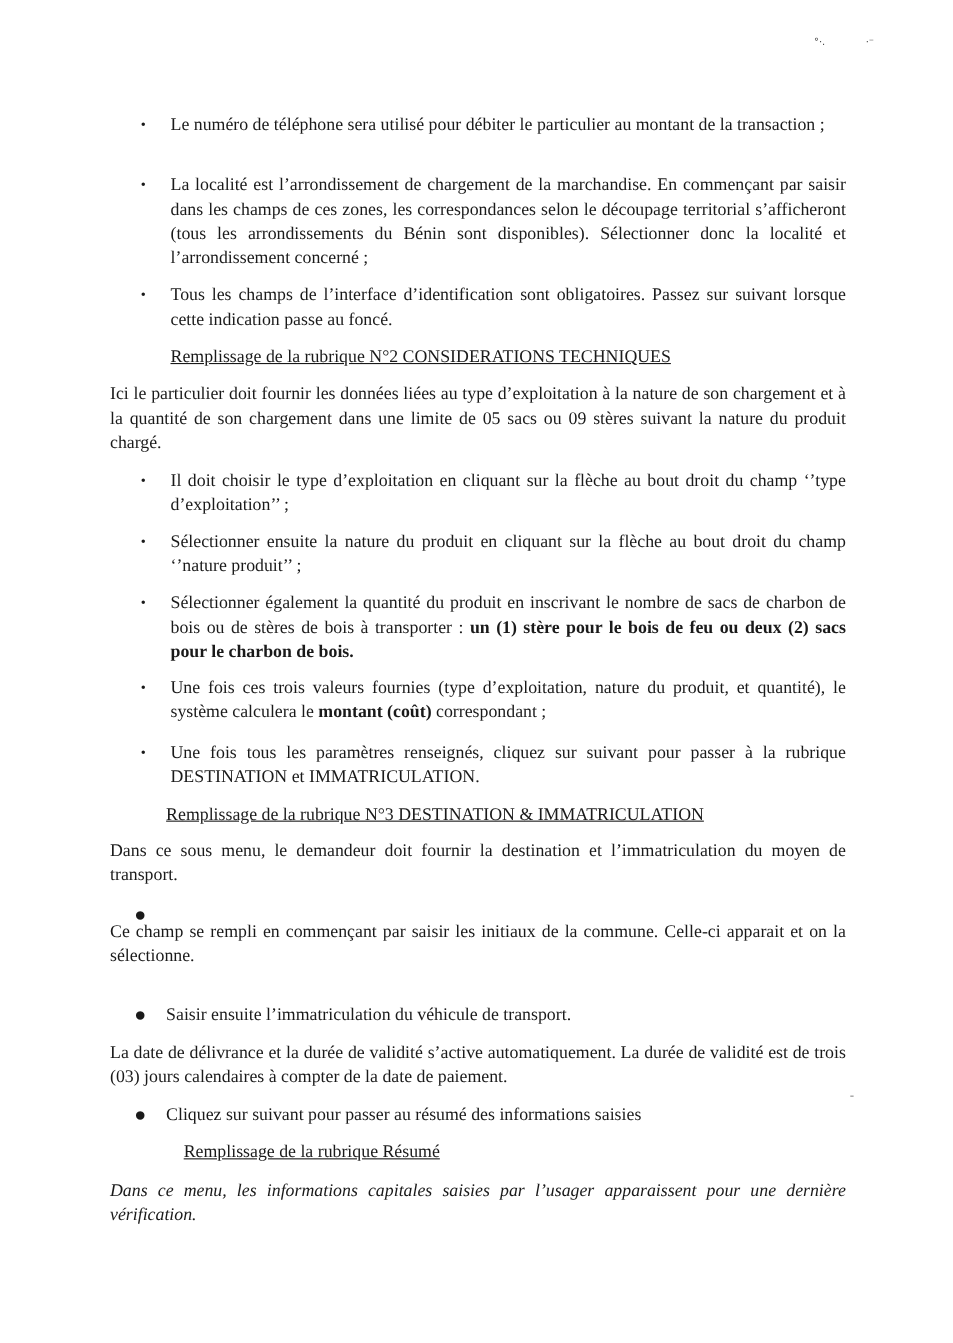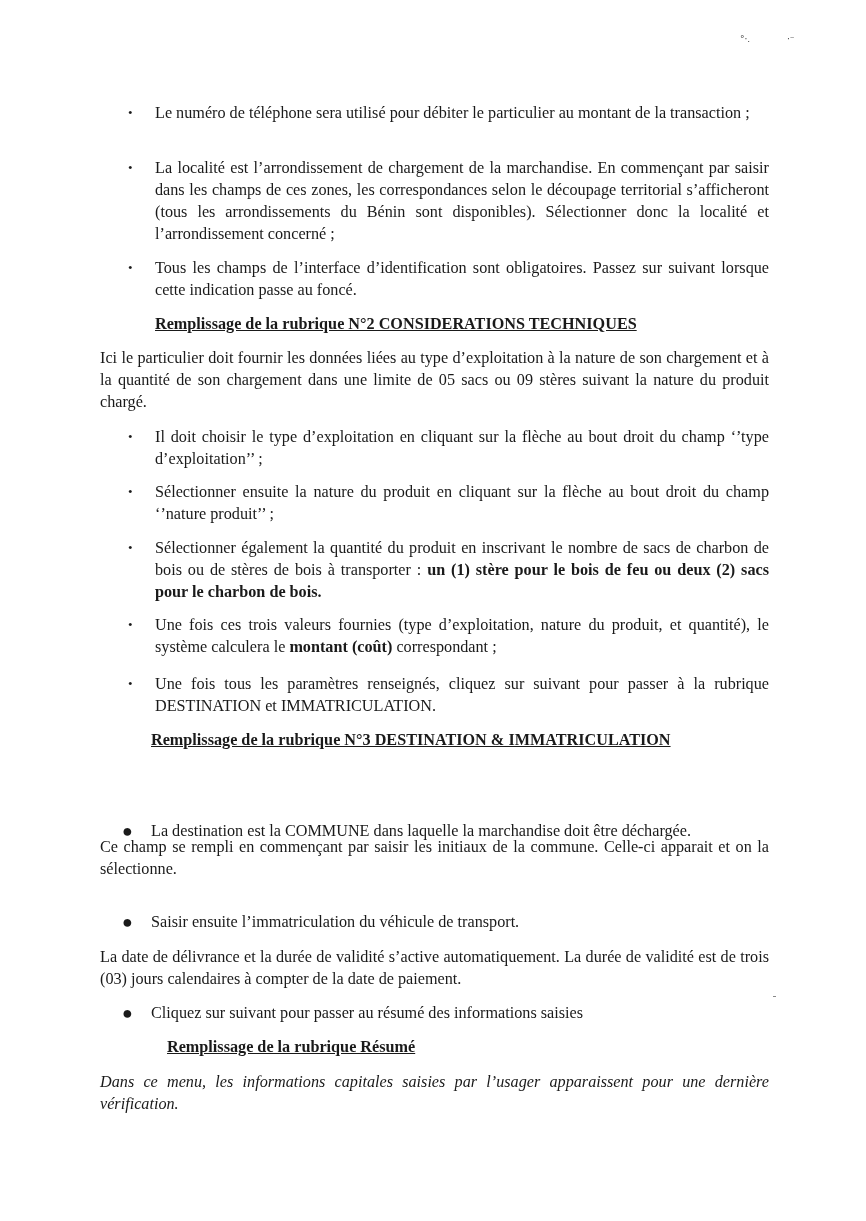--- a/index.html
+++ b/index.html
@@ -9,21 +9,21 @@
     color: #1a1a1a; font-size: 16.2px; line-height: 22px;
   }
   .page { position: absolute; left: 0; top: 0; width: 866px; height: 1221px; }
   .scan-mark { position: absolute; top: 28px; font-size: 9px; color: #444; font-family: "DejaVu Sans", sans-serif; }
   .mark-a { left: 740px; }
   .mark-b { left: 787px; }
   .bullet-item { position: absolute; left: 155px; width: 614px; text-align: justify; }
   .bullet-dot { position: absolute; left: -27px; top: 0; font-size: 13px; }
   .bullet-dot.round { font-size: 18px; left: -29px; }
   .para { position: absolute; left: 100px; width: 669px; text-align: justify; }
-  .heading { position: absolute; font-weight: bold; text-decoration: underline; white-space: nowrap; }
+  .heading { position: absolute; font-weight: normal; text-decoration: underline; white-space: nowrap; }
   b { font-weight: bold; }
   .tail-tick { position: absolute; left: 773px; top: 996px; width: 3px; height: 1px; background: #888; }
 </style>
 </head>
 <body>
 
 <div class="page">
 
   <span class="scan-mark mark-a">°·.</span>
   <span class="scan-mark mark-b">·⁻</span>
@@ -59,24 +59,24 @@
   <div class="bullet-item" style="top:614px;">
     <span class="bullet-dot">•</span>
     <span>Une fois ces trois valeurs fournies (type d’exploitation, nature du produit, et quantité), le système calculera le </span><b>montant (coût)</b><span> correspondant ;</span>
   </div>
   <div class="bullet-item" style="top:673px;">
     <span class="bullet-dot">•</span>
     <span>Une fois tous les paramètres renseignés, cliquez sur suivant pour passer à la rubrique DESTINATION et IMMATRICULATION.</span>
   </div>
 
   <div class="heading" style="left:151px; top:729px;">Remplissage de la rubrique N°3 DESTINATION &amp; IMMATRICULATION</div>
+  <div class="para" style="top:762px;">Dans ce sous menu, le demandeur doit fournir la destination et l’immatriculation du moyen de transport.</div>
 
   <div class="bullet-item" style="left:151px; top:820px;">
     <span class="bullet-dot round">●</span>
-    <span>La destination est la COMMUNE dans laquelle la marchandise doit être déchargée.</span>
   </div>
 
   <div class="para" style="top:836px;">Ce champ se rempli en commençant par saisir les initiaux de la commune. Celle-ci apparait et on la sélectionne.</div>
 
   <div class="bullet-item" style="left:151px; top:911px;">
     <span class="bullet-dot round">●</span>
     <span>Saisir ensuite l’immatriculation du véhicule de transport.</span>
   </div>
 
   <div class="para" style="top:946px;">La date de délivrance et la durée de validité s’active automatiquement. La durée de validité est de trois (03) jours calendaires à compter de la date de paiement.</div>

